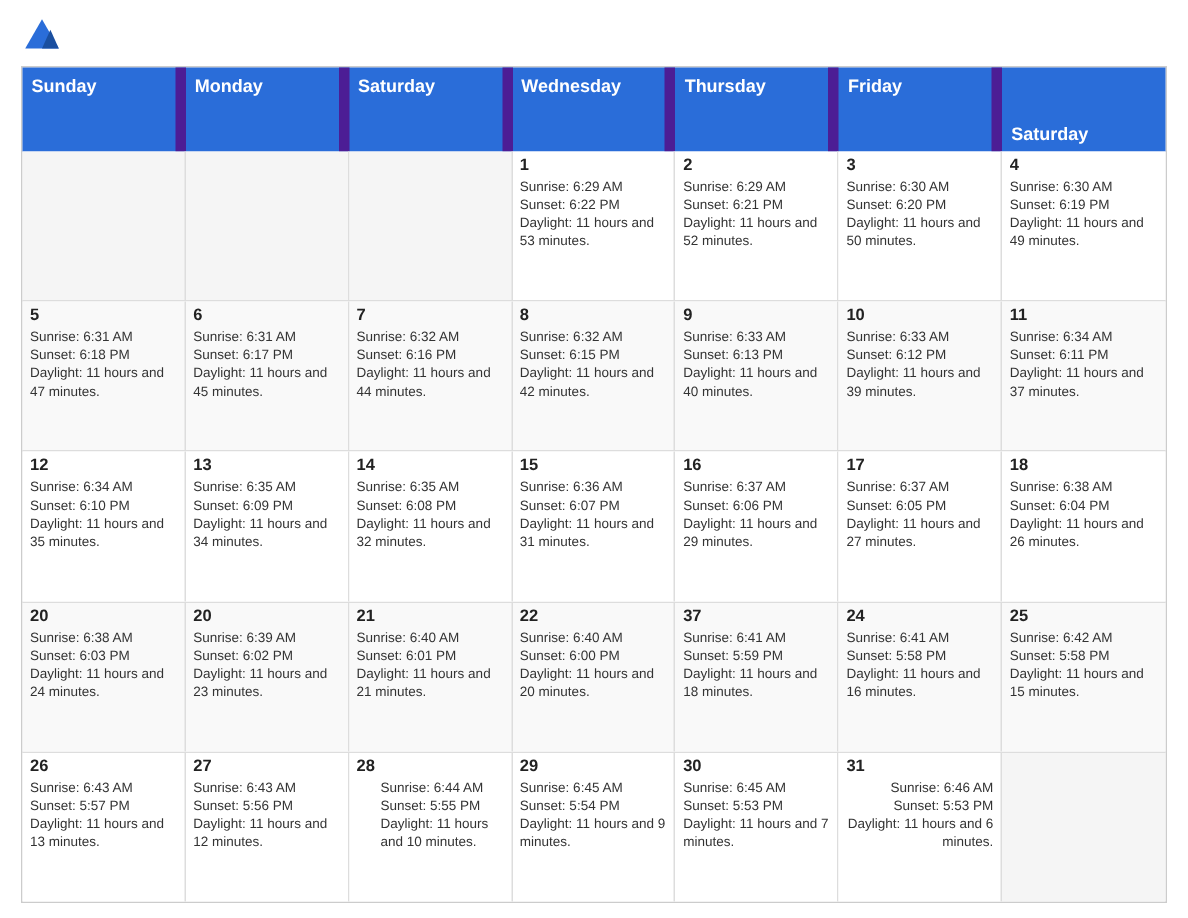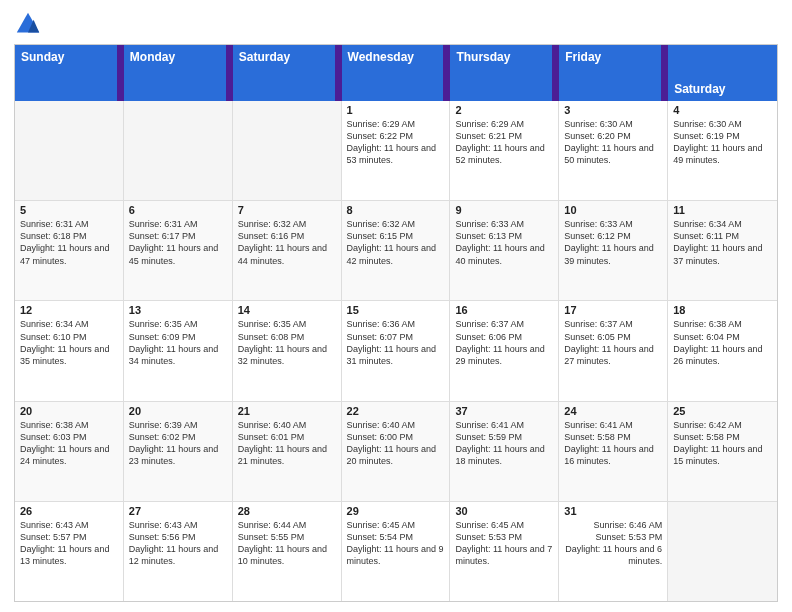--- a/index.html
+++ b/index.html
@@ -316,21 +316,21 @@
 Daylight: 11 hours and 13 minutes.</div>
           </div>
           <div class="cal-cell">
             <div class="day-num">27</div>
             <div class="day-info" style="white-space: pre-line;">Sunrise: 6:43 AM
 Sunset: 5:56 PM
 Daylight: 11 hours and 12 minutes.</div>
           </div>
           <div class="cal-cell">
             <div class="day-num">28</div>
-            <div class="day-info" style="white-space: pre-line;">Sunrise: 6:44 AM
+            <div class="day-info" style="white-space: pre-line; margin-left: 16px;">Sunrise: 6:44 AM
 Sunset: 5:55 PM
 Daylight: 11 hours and 10 minutes.</div>
           </div>
           <div class="cal-cell">
             <div class="day-num">29</div>
             <div class="day-info" style="white-space: pre-line;">Sunrise: 6:45 AM
 Sunset: 5:54 PM
 Daylight: 11 hours and 9 minutes.</div>
           </div>
           <div class="cal-cell">

